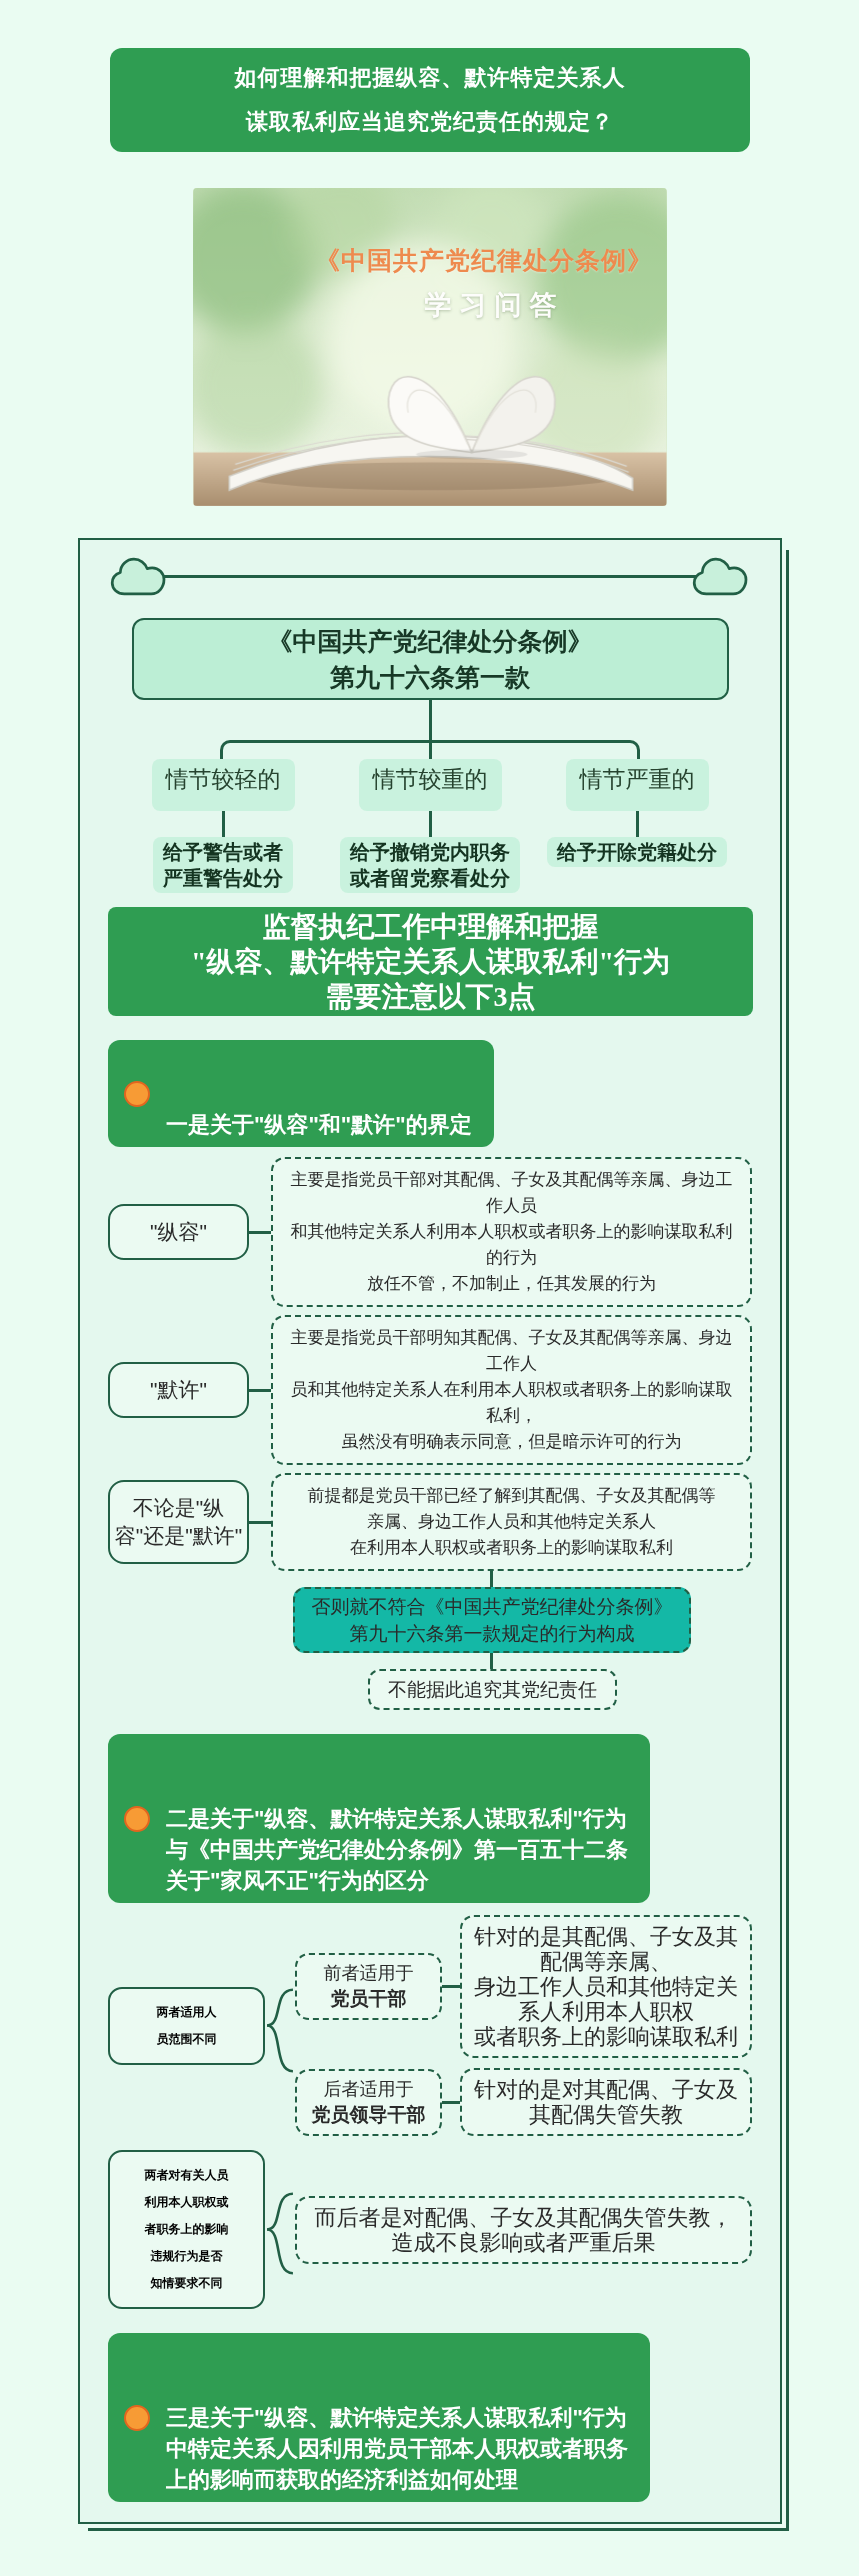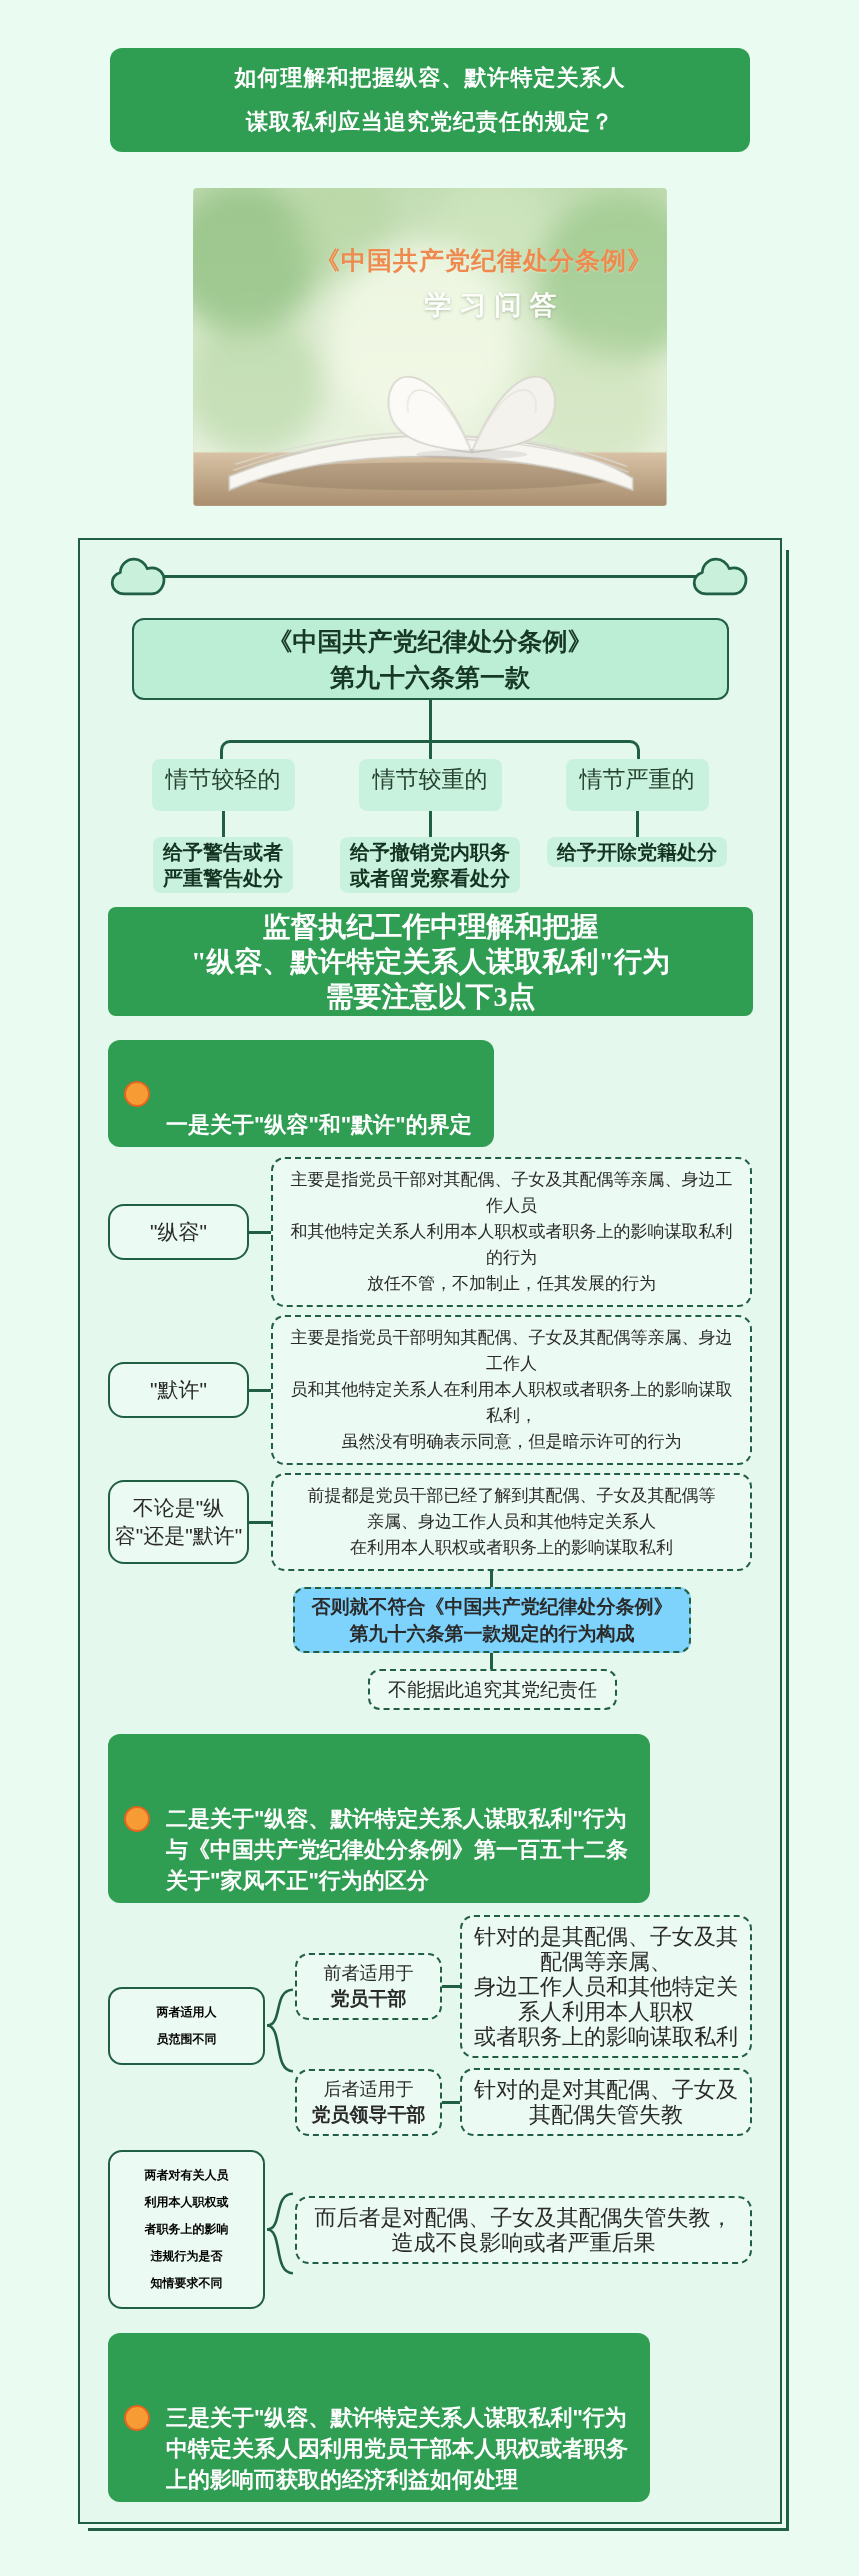--- a/index.html
+++ b/index.html
@@ -112,22 +112,22 @@
   .m-link{flex:none;width:22px;height:3px;background:#215f45;}
   .m-desc{
     flex:1;box-sizing:border-box;
     border:2.5px dashed #215f45;border-radius:14px;background:#ebfaf2;
     font-size:17px;line-height:26px;text-align:center;padding:8px 10px;
     white-space:pre-line;
   }
   .concl-line{width:3px;height:16px;margin-left:382px;}
   .concl1{
     width:398px;margin-left:185px;box-sizing:border-box;
-    border:2.5px dashed #215f45;border-radius:12px;background:#7dd3fc;
-    font-size:19px;line-height:27px;text-align:center;padding:4px 0;white-space:pre-line;font-weight:bold;
+    border:2.5px dashed #215f45;border-radius:12px;background:#14b8a6;
+    font-size:19px;line-height:27px;text-align:center;padding:4px 0;white-space:pre-line;
   }
   .concl2{
     width:249px;margin-left:260px;box-sizing:border-box;
     border:2.5px dashed #215f45;border-radius:12px;background:#ebfaf2;
     font-size:19px;line-height:27px;text-align:center;padding:5px 0;
   }
   
   .cluster{display:flex;align-items:center;margin-top:12px;}
   .c-left{
     flex:none;width:157px;box-sizing:border-box;

